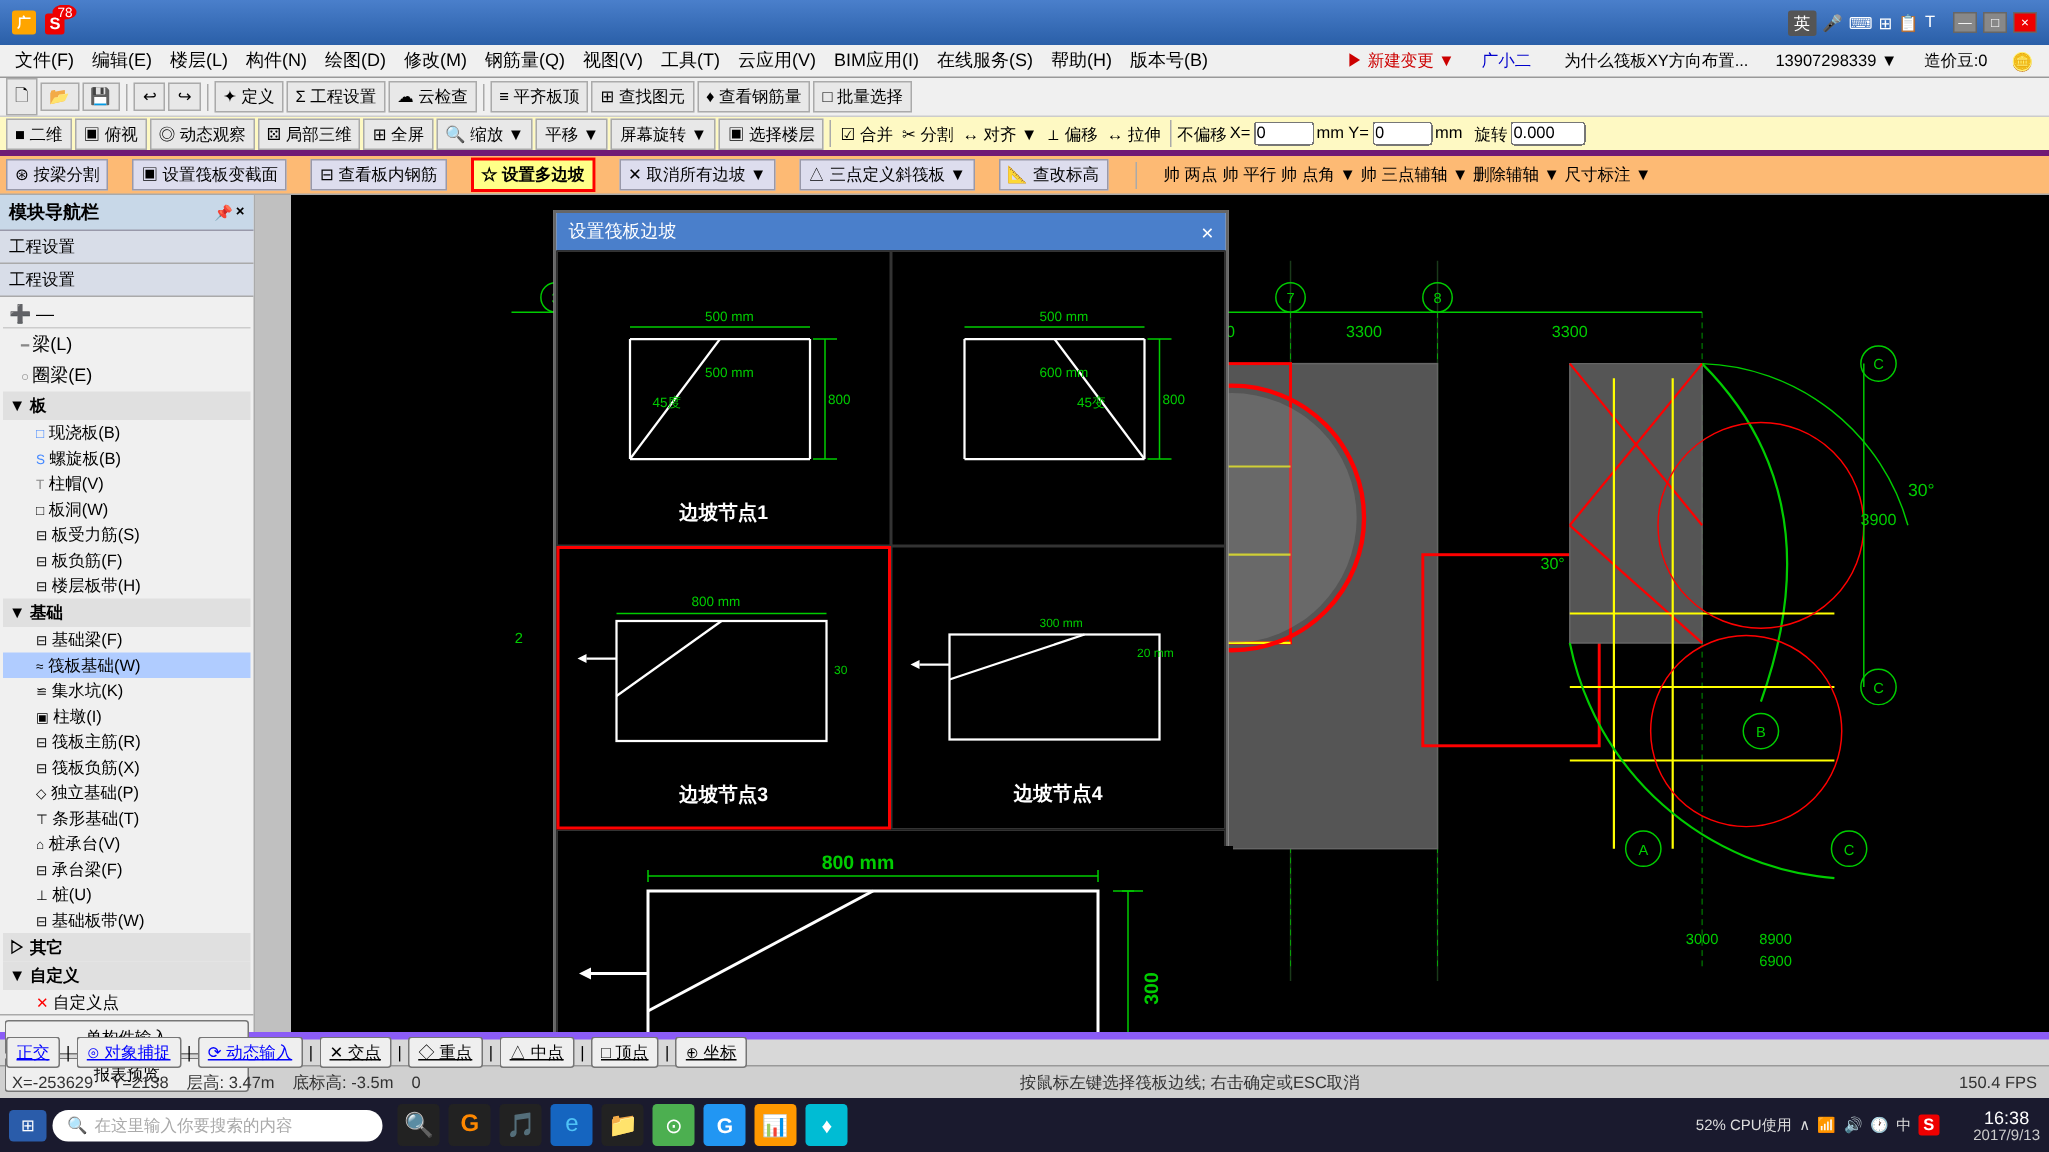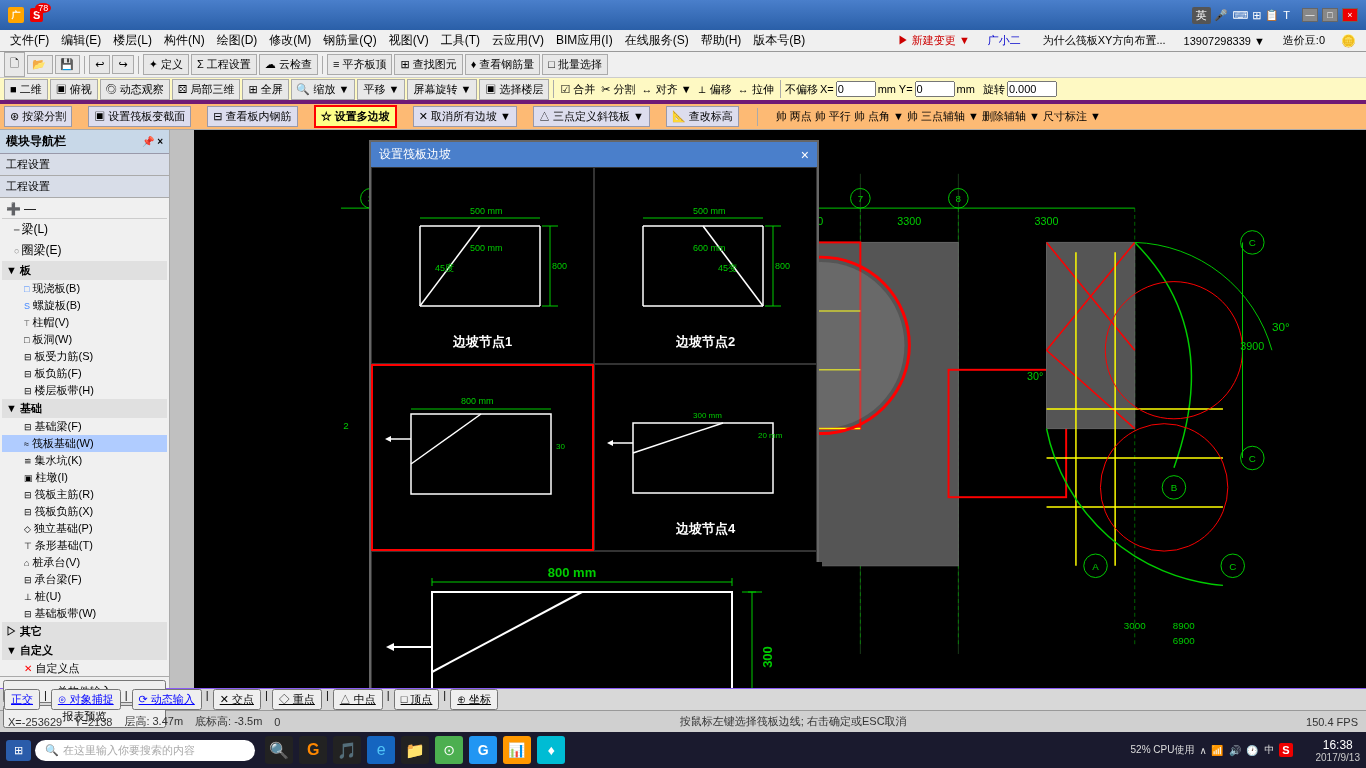--- a/index.html
+++ b/index.html
@@ -35,21 +35,21 @@
     #dialog { position: absolute; left: 175px; top: 10px; width: 450px; background: #f0f0f0; border: 2px solid #666; z-index: 100; }
     #dialog-title { background: #4a7fcb; color: white; padding: 4px 8px; display: flex; justify-content: space-between; align-items: center; font-size: 12px; cursor: move; }
     #dialog-close { cursor: pointer; font-size: 14px; color: white; }
     #dialog-content { display: grid; grid-template-columns: 1fr 1fr; gap: 0; background: #000; }
     .diagram-cell { background: #000; border: 1px solid #333; padding: 8px; position: relative; cursor: pointer; }
     .diagram-cell.selected { border: 2px solid red; }
     .diagram-label { color: white; font-size: 13px; font-weight: bold; text-align: center; padding: 4px; background: #000; }
     .diagram-large { grid-column: 1 / -1; background: #000; border: 1px solid #333; padding: 10px; }
 
     
-    #snapbar { height: 22px; background: #d8d8d8; display: flex; padding: 0 4px; gap: 4px; font-size: 11px; border-top: 1px solid #8b5cf6; }
+    #snapbar { height: 22px; background: #d8d8d8; display: flex; align-items: center; padding: 0 4px; gap: 4px; font-size: 11px; border-top: 5px solid #8b5cf6; }
     .snap-btn { padding: 1px 5px; cursor: pointer; font-size: 11px; text-decoration: underline; }
     .snap-btn.active { color: #00f; text-decoration: underline; }
 
     
     #statusbar { height: 22px; background: #d0d0d0; display: flex; align-items: center; padding: 0 8px; gap: 12px; font-size: 11px; border-top: 1px solid #999; }
 
     
     #taskbar { height: 36px; background: #1a1a2e; display: flex; align-items: center; padding: 0 6px; gap: 4px; position: absolute; bottom: 0; left: 0; right: 0; z-index: 200; }
     .taskbar-start { background: #2a5caa; color: white; padding: 4px 8px; border-radius: 3px; font-size: 11px; cursor: pointer; display: flex; align-items: center; gap: 3px; }
     .taskbar-search { flex: 0 0 220px; background: white; border-radius: 15px; padding: 3px 10px; display: flex; align-items: center; font-size: 11px; color: #888; }
@@ -470,39 +470,39 @@
             <line x1="40" y1="42" x2="160" y2="42" stroke="#00cc00" stroke-width="1"></line>
             <text x="90" y="38" fill="#00cc00" font-size="9" font-family="sans-serif">500 mm</text>
 
             <line x1="162" y1="50" x2="178" y2="50" stroke="#00cc00" stroke-width="1"></line>
             <line x1="162" y1="130" x2="178" y2="130" stroke="#00cc00" stroke-width="1"></line>
             <line x1="170" y1="50" x2="170" y2="130" stroke="#00cc00" stroke-width="1"></line>
             <text x="172" y="93" fill="#00cc00" font-size="9" font-family="sans-serif">800</text>
 
             <text x="90" y="75" fill="#00cc00" font-size="9" font-family="sans-serif">600 mm</text>
           </svg>
-          <div class="diagram-label">边坡节点2</div>
         </div>
 
         <div class="diagram-cell selected">
           <svg width="200" height="140" class="diag-svg">
             <rect width="200" height="140" fill="#000"></rect>
 
             <rect x="30" y="40" width="140" height="80" fill="none" stroke="white" stroke-width="1.5"></rect>
 
             <line x1="30" y1="90" x2="100" y2="40" stroke="white" stroke-width="1.5"></line>
 
             <line x1="10" y1="65" x2="30" y2="65" stroke="white" stroke-width="1.5"></line>
             <polygon points="10,62 10,68 4,65" fill="white"></polygon>
 
             <text x="80" y="30" fill="#00cc00" font-size="9" font-family="sans-serif">800 mm</text>
             <line x1="30" y1="35" x2="170" y2="35" stroke="#00cc00" stroke-width="1"></line>
 
             <text x="175" y="75" fill="#00cc00" font-size="8" font-family="sans-serif">30</text>
           </svg>
+          <div class="diagram-label">边坡节点3</div>
         </div>
 
         <div class="diagram-cell">
           <svg width="200" height="140" class="diag-svg">
             <rect width="200" height="140" fill="#000"></rect>
 
             <rect x="30" y="50" width="140" height="70" fill="none" stroke="white" stroke-width="1.5"></rect>
 
             <line x1="30" y1="80" x2="120" y2="50" stroke="white" stroke-width="1.5"></line>
 

